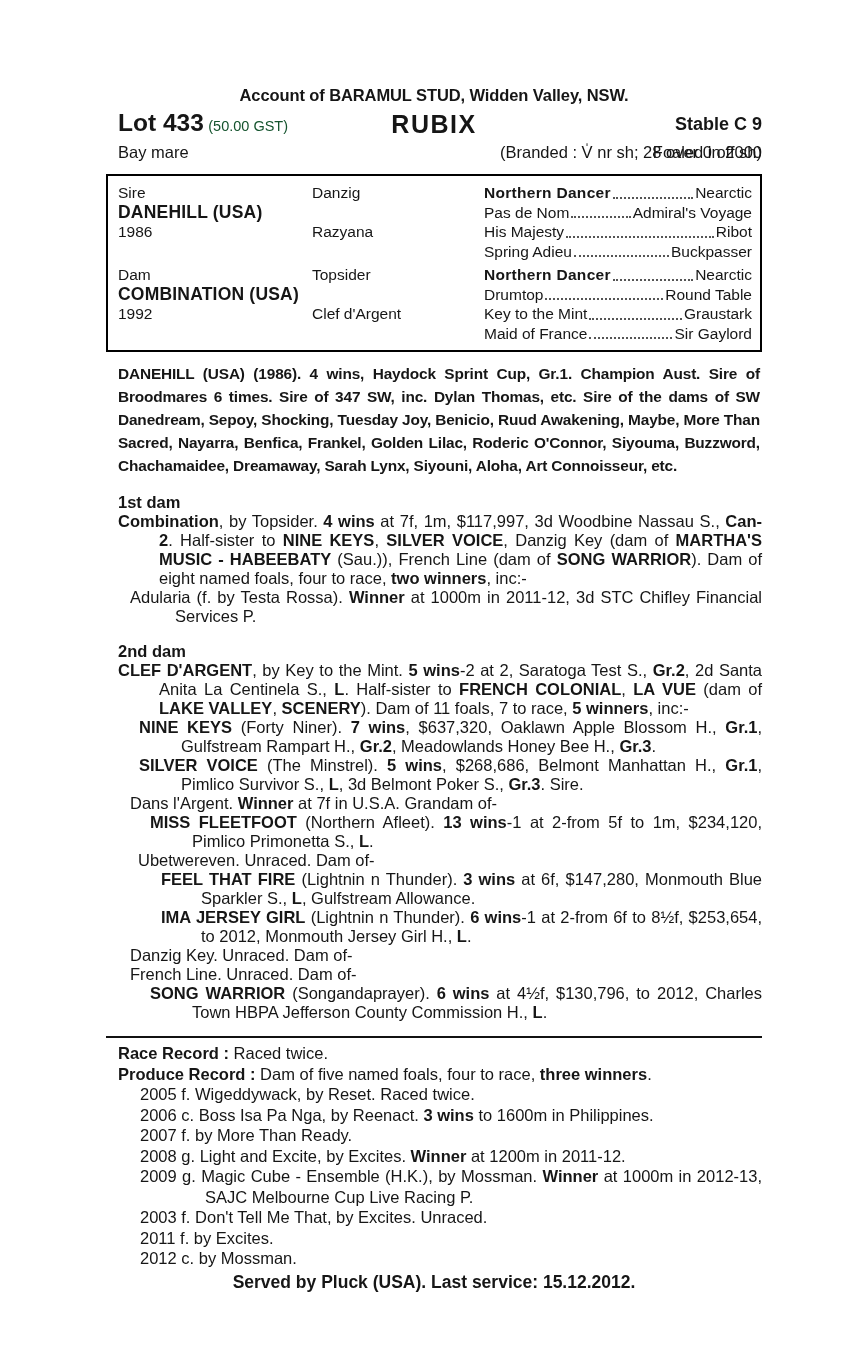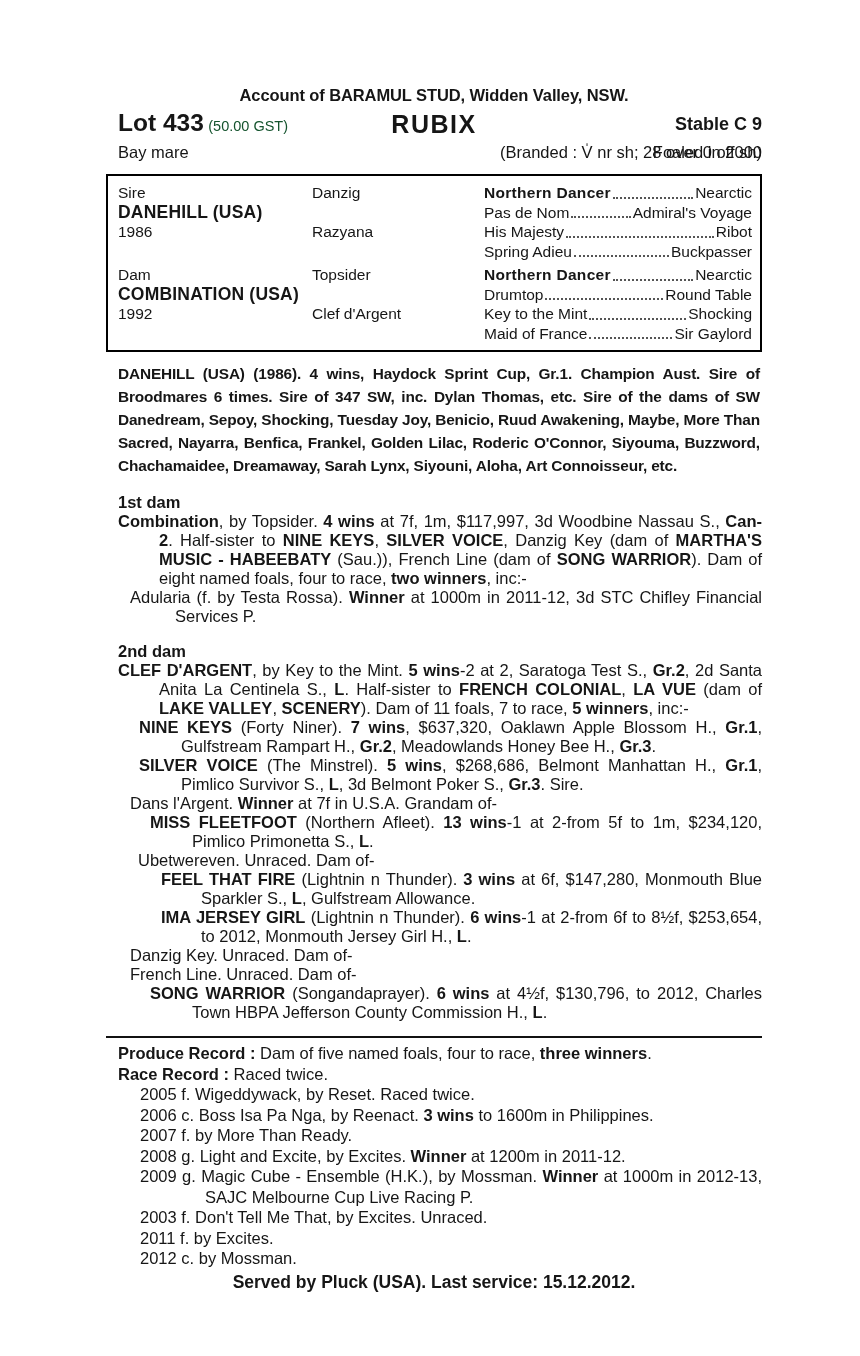--- a/index.html
+++ b/index.html
@@ -134,21 +134,21 @@
               <span class="rn">Nearctic</span>
           </div>
           <div class="prow leader">
             <span class="ln">Drumtop</span>
               <span class="dots"></span>
               <span class="rn">Round Table</span>
           </div>
           <div class="prow leader">
             <span class="ln">Key to the Mint</span>
               <span class="dots"></span>
-              <span class="rn">Shocking</span>
+              <span class="rn">Graustark</span>
           </div>
           <div class="prow leader">
             <span class="ln">Maid of France</span>
               <span class="dots"></span>
               <span class="rn">Sir Gaylord</span>
           </div>
         </div>
       </div>
     </div>
 
@@ -167,22 +167,22 @@
     <p class="t lvl2p">Ubetwereven. Unraced. Dam of-</p>
     <p class="t lvl3"><span class="b">FEEL THAT FIRE</span> (Lightnin n Thunder). <span class="b">3 wins</span> at 6f, $147,280, Monmouth Blue Sparkler S., <span class="b">L</span>, Gulfstream Allowance.</p>
     <p class="t lvl3"><span class="b">IMA JERSEY GIRL</span> (Lightnin n Thunder). <span class="b">6 wins</span>-1 at 2-from 6f to 8½f, $253,654, to 2012, Monmouth Jersey Girl H., <span class="b">L</span>.</p>
     <p class="t lvl1p">Danzig Key. Unraced. Dam of-</p>
     <p class="t lvl1p">French Line. Unraced. Dam of-</p>
     <p class="t lvl2"><span class="b">SONG WARRIOR</span> (Songandaprayer). <span class="b">6 wins</span> at 4½f, $130,796, to 2012, Charles Town HBPA Jefferson County Commission H., <span class="b">L</span>.</p>
 
     <div class="rule"></div>
 
     <div class="records">
+      <p class="t rec"><span class="b">Race Record :</span> Raced twice.</p>
       <p class="t rec"><span class="b">Produce Record :</span> Dam of five named foals, four to race, <span class="b">three winners</span>.</p>
-      <p class="t rec"><span class="b">Race Record :</span> Raced twice.</p>
       <p class="t produce">2005 f. Wigeddywack, by Reset. Raced twice.</p>
       <p class="t produce">2006 c. Boss Isa Pa Nga, by Reenact. <span class="b">3 wins</span> to 1600m in Philippines.</p>
       <p class="t produce">2007 f. by More Than Ready.</p>
       <p class="t produce">2008 g. Light and Excite, by Excites. <span class="b">Winner</span> at 1200m in 2011-12.</p>
       <p class="t produce">2009 g. Magic Cube - Ensemble (H.K.), by Mossman. <span class="b">Winner</span> at 1000m in 2012-13, SAJC Melbourne Cup Live Racing P.</p>
       <p class="t produce">2003 f. Don't Tell Me That, by Excites. Unraced.</p>
       <p class="t produce">2011 f. by Excites.</p>
       <p class="t produce">2012 c. by Mossman.</p>
       <div class="served">Served by Pluck (USA). Last service: 15.12.2012.</div>
     </div>

